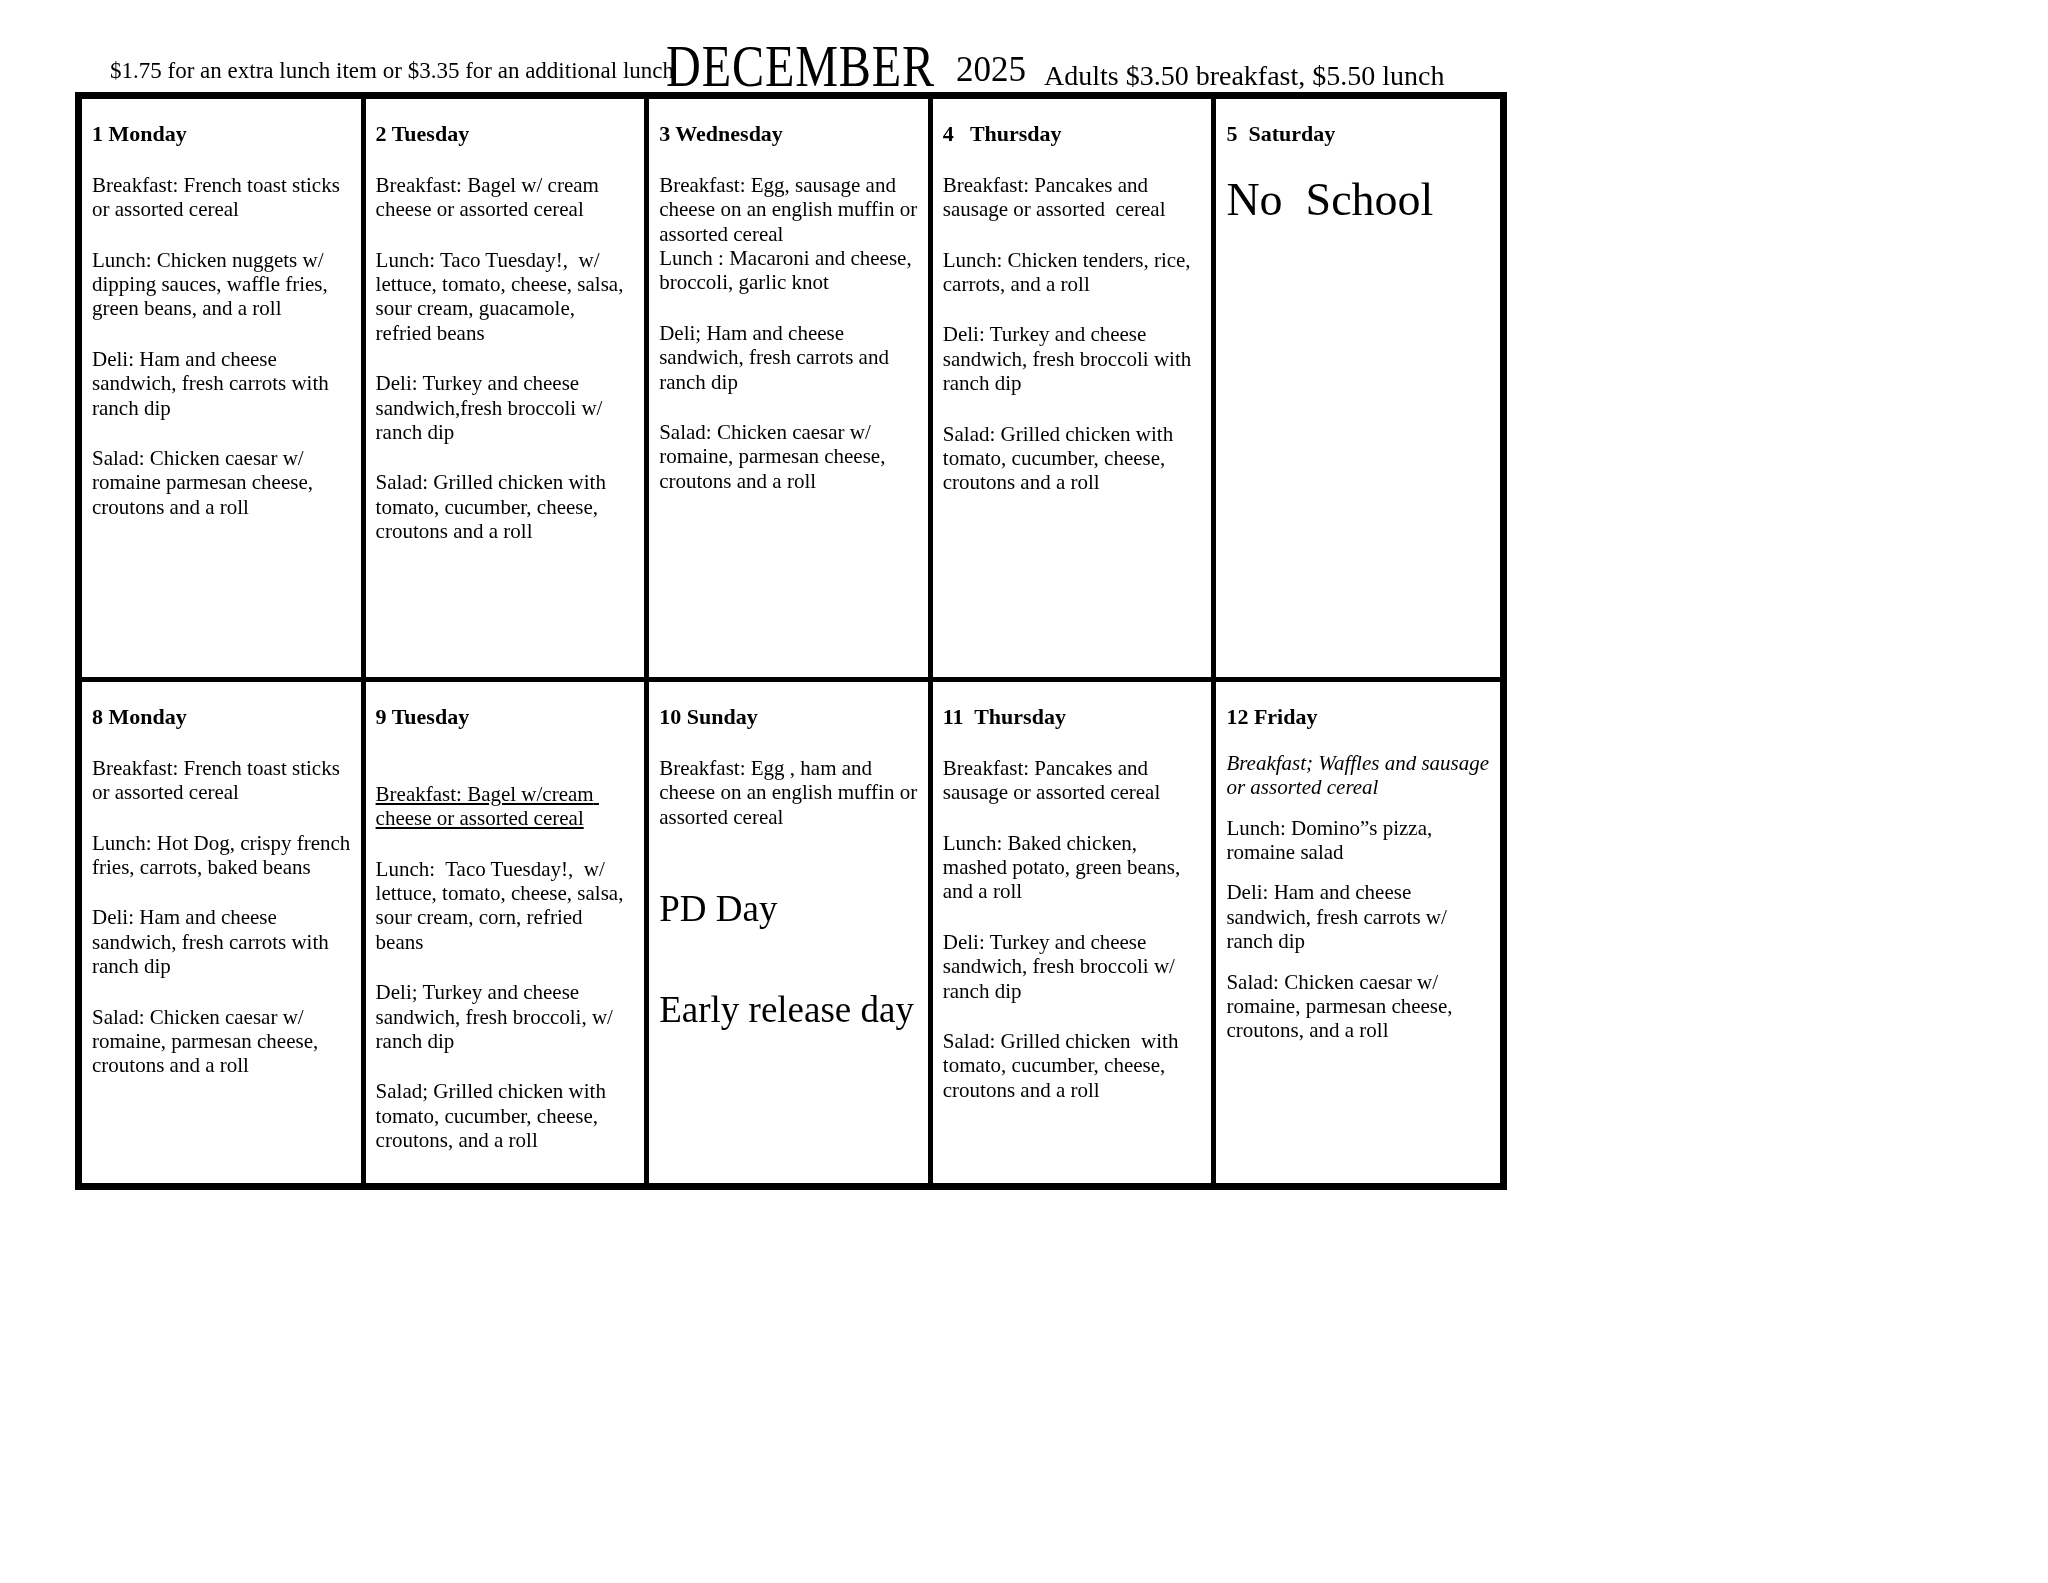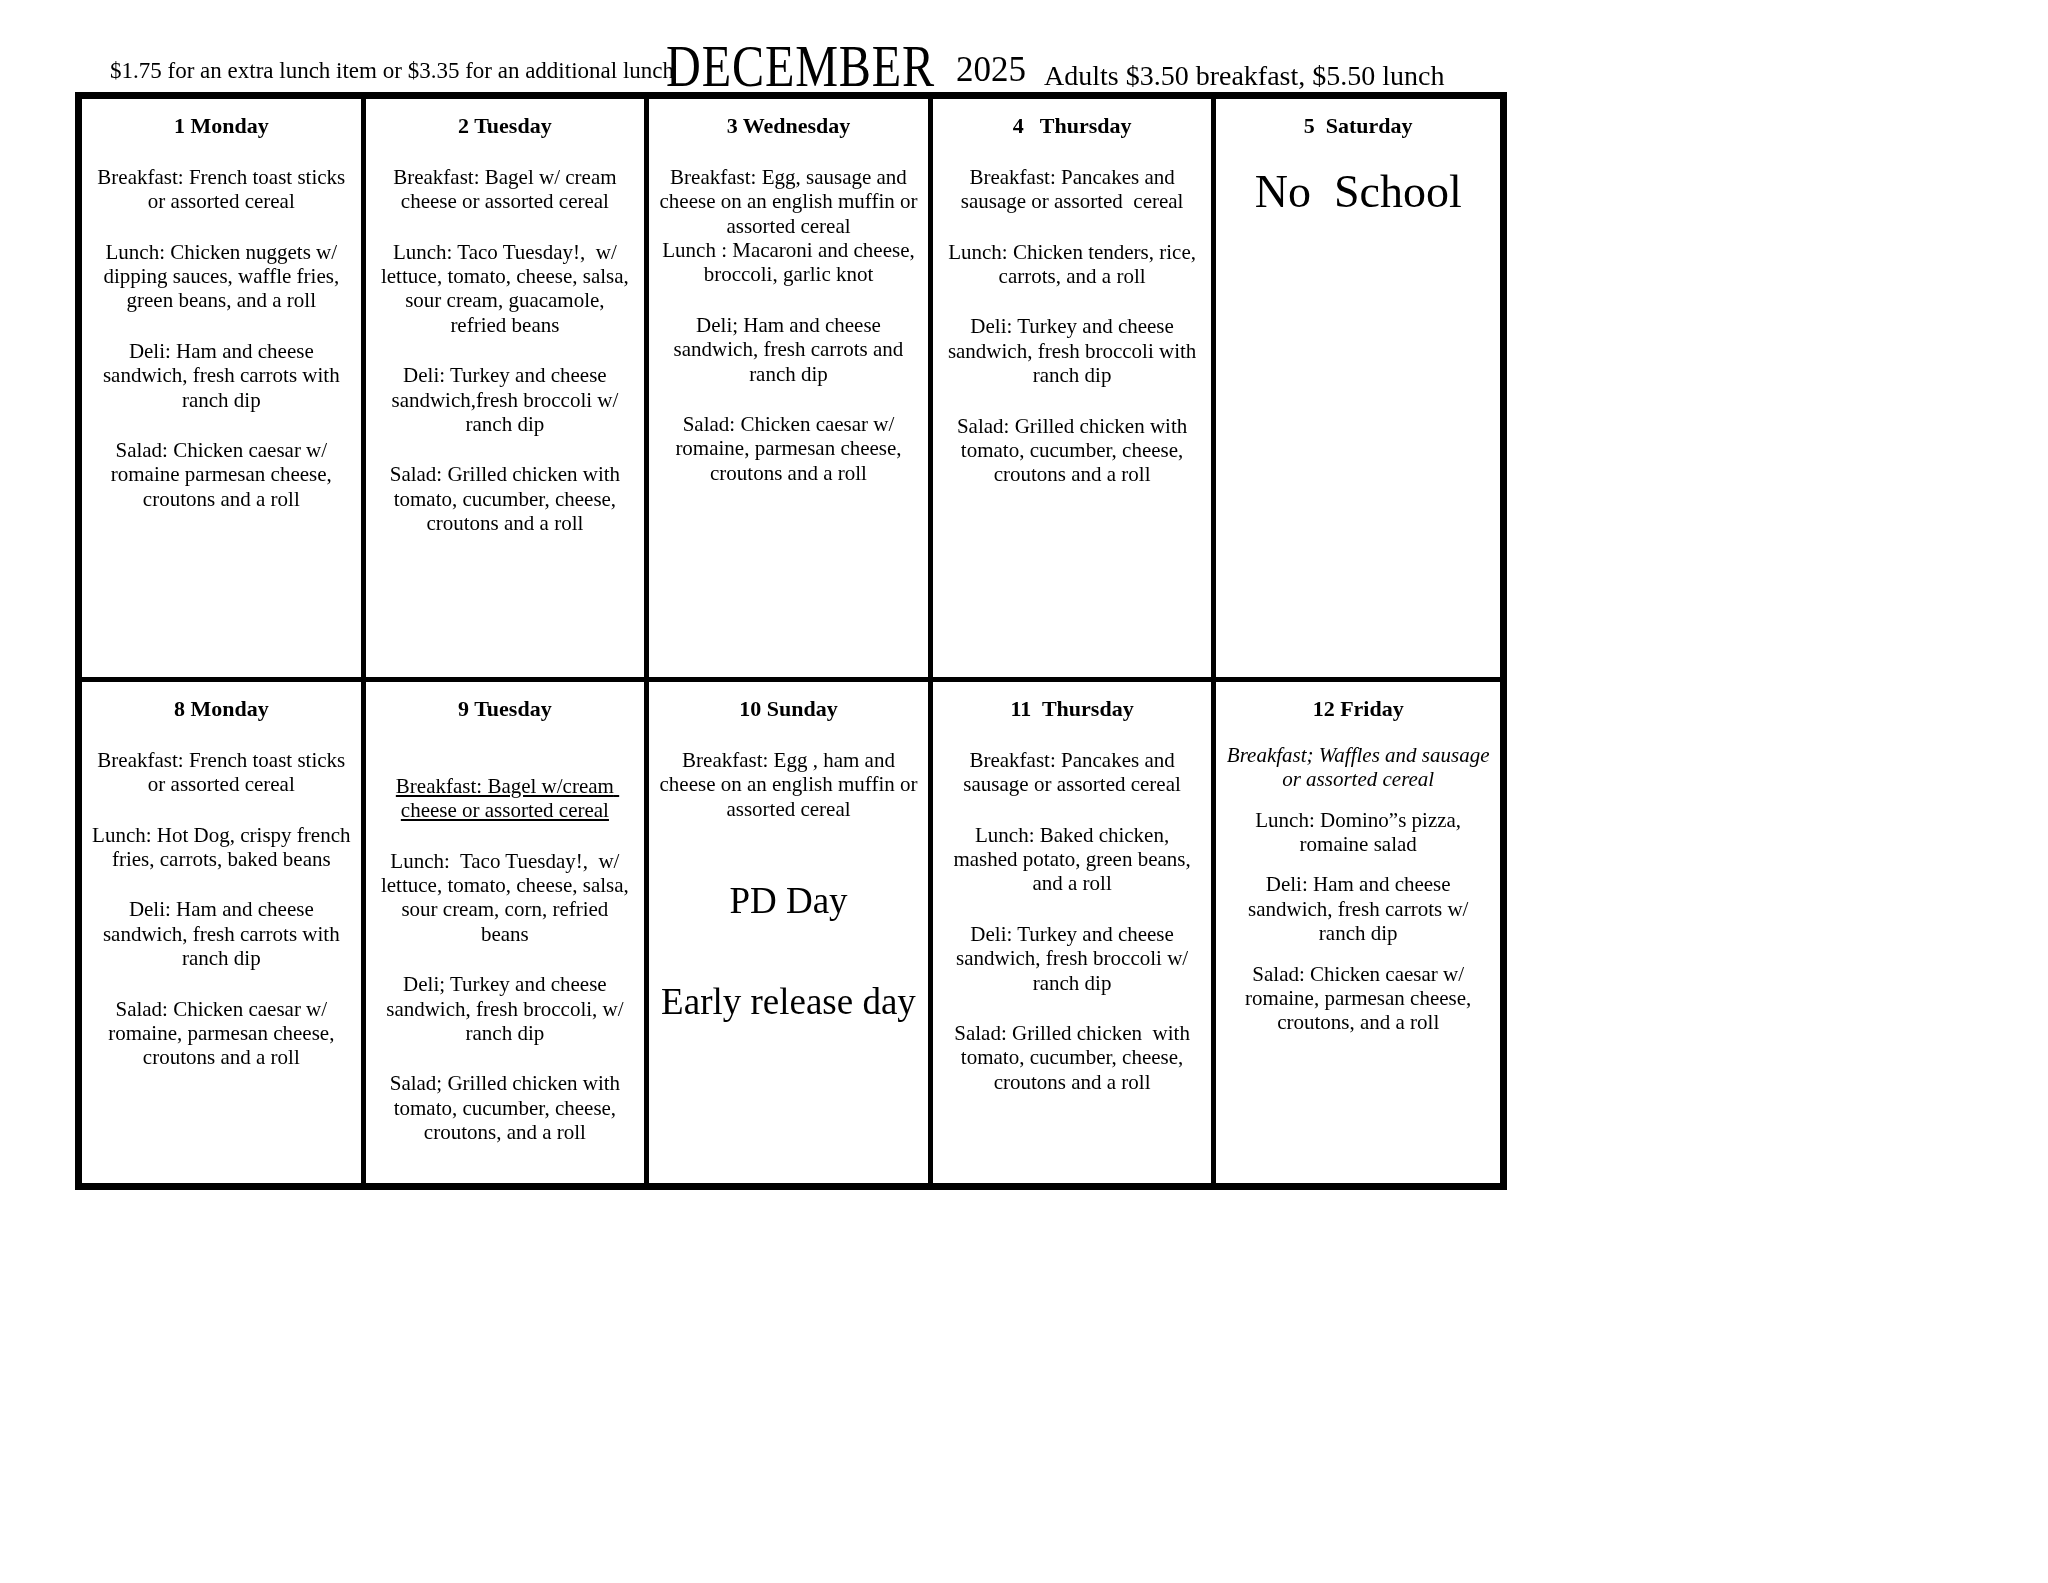--- a/index.html
+++ b/index.html
@@ -24,23 +24,22 @@
     position: absolute; left: 75px; top: 92px;
     width: 1432px; height: 1098px;
     border: 7px solid #000;
     display: grid;
     grid-template-columns: repeat(5, 1fr);
     grid-template-rows: 583px 501px;
     background: #fff;
   }
   .cell {
     border-right: 5px solid #000;
-    padding: 12px 10px 6px 10px;
+    padding: 20px 10px 6px 10px;
     overflow: hidden;
-    text-align: center;
   }
   .cell.last { border-right: none; }
   .cell.r1 { border-bottom: 5px solid #000; }
 
   .day-label {
     font-weight: bold;
     font-size: 22px;
     margin: 2px 0 0 0;
     white-space: pre-wrap;
   }

